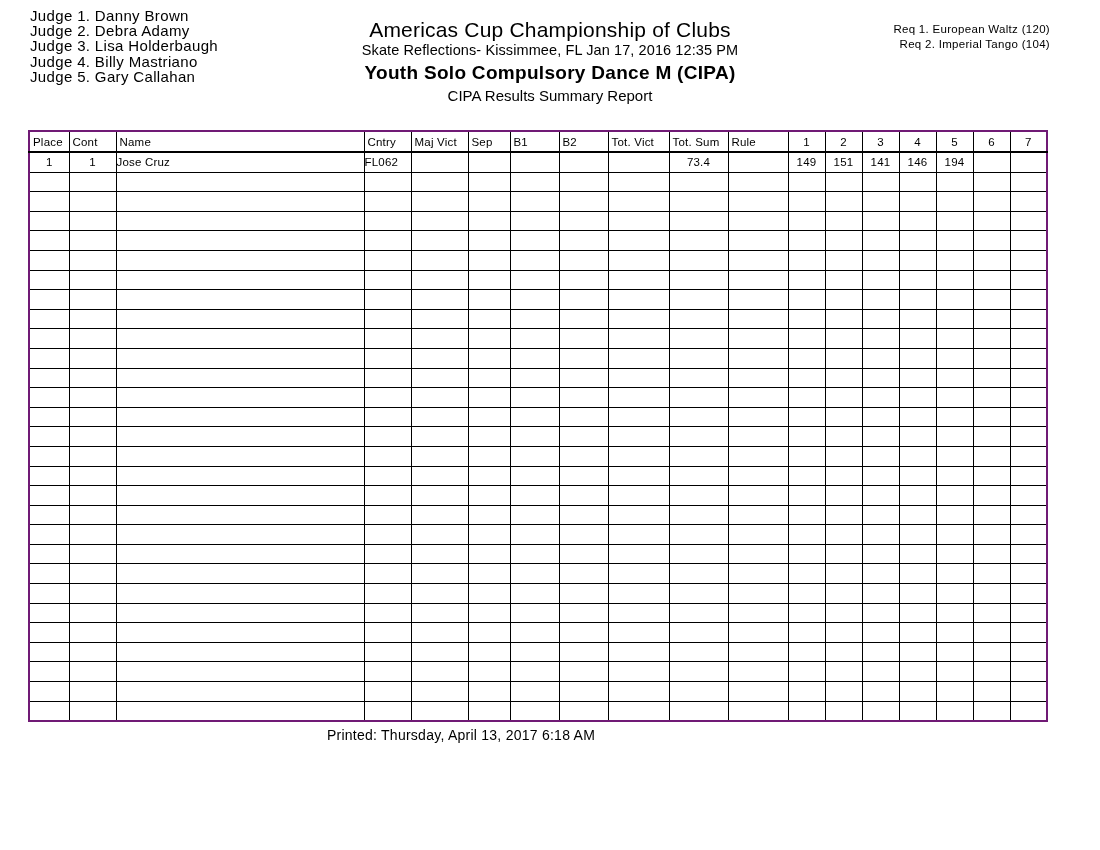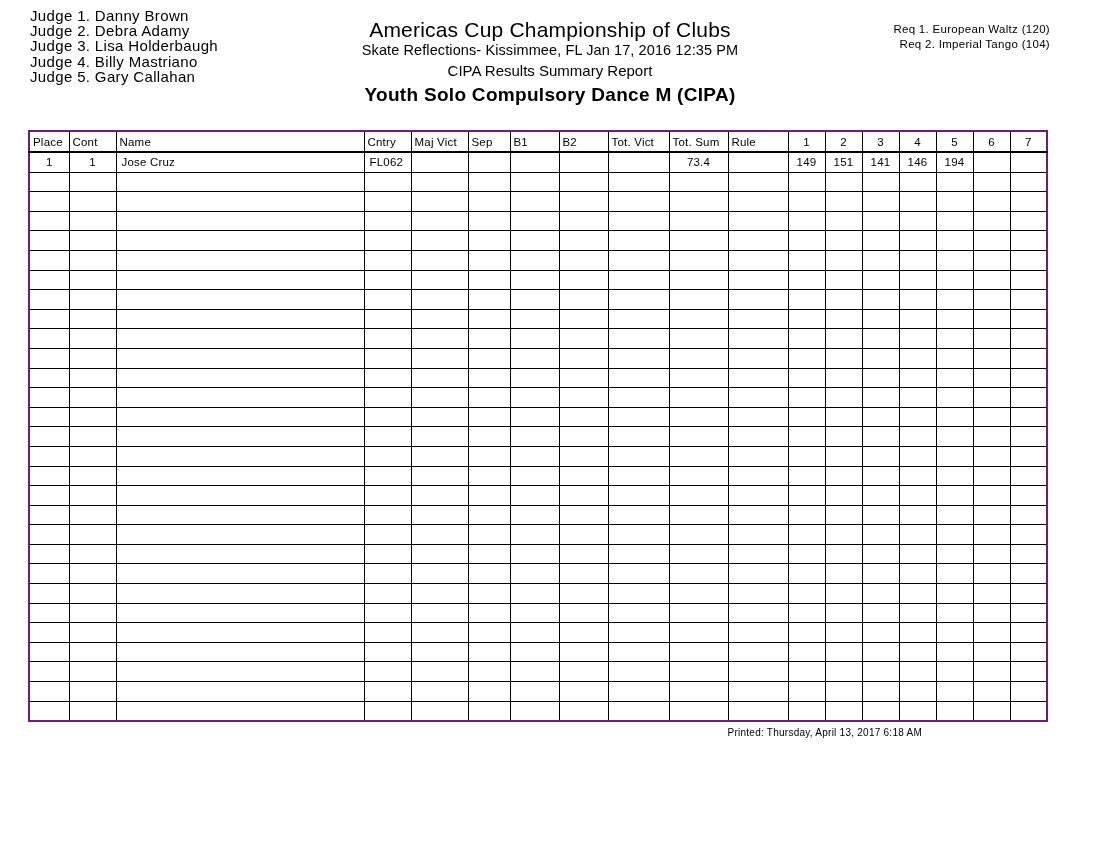--- a/index.html
+++ b/index.html
@@ -116,57 +116,56 @@
   table#results-table thead th.center-head {
     text-align: center;
     padding-left: 0;
   }
   table#results-table tbody td {
     text-align: center;
     letter-spacing: 0.2px;
   }
   table#results-table tbody td.left-cell {
     text-align: left;
-    padding-left: 5px;
   }
   
   table#results-table {
     border: 2px solid #701a75;
   }
 
   
   #printed-footer {
     position: absolute;
     left: 0;
     top: 727px;
     width: 1048px;
-    text-align: right;
+    text-align: center;
     padding-right: 126px;
     box-sizing: border-box;
-    font-size: 10px;
+    font-size: 14px;
     letter-spacing: 0.25px;
     white-space: nowrap;
   }
 </style>
 </head>
 <body>
 
 <div id="judges-block">
   <div class="judge-line">Judge  1.  Danny  Brown</div>
   <div class="judge-line">Judge  2.  Debra  Adamy</div>
   <div class="judge-line">Judge  3.  Lisa Holderbaugh</div>
   <div class="judge-line">Judge  4.  Billy Mastriano</div>
   <div class="judge-line">Judge  5.  Gary  Callahan</div>
 </div>
 
 <div id="title-block">
   <div id="event-title">Americas Cup Championship of Clubs</div>
   <div id="event-subtitle">Skate Reflections- Kissimmee, FL  Jan 17, 2016  12:35 PM</div>
+  <div id="category-title">Youth Solo Compulsory Dance M (CIPA)</div>
   <div id="report-subtitle">CIPA Results Summary Report</div>
-  <div id="category-title">Youth Solo Compulsory Dance M (CIPA)</div>
 </div>
 
 <div id="event-meta">
   <div class="req-line">Req  1.  European Waltz (120)</div>
   <div class="req-line">Req  2.  Imperial Tango (104)</div>
 </div>
 
 <div id="results-table-wrap">
   <table id="results-table">
     <colgroup>

